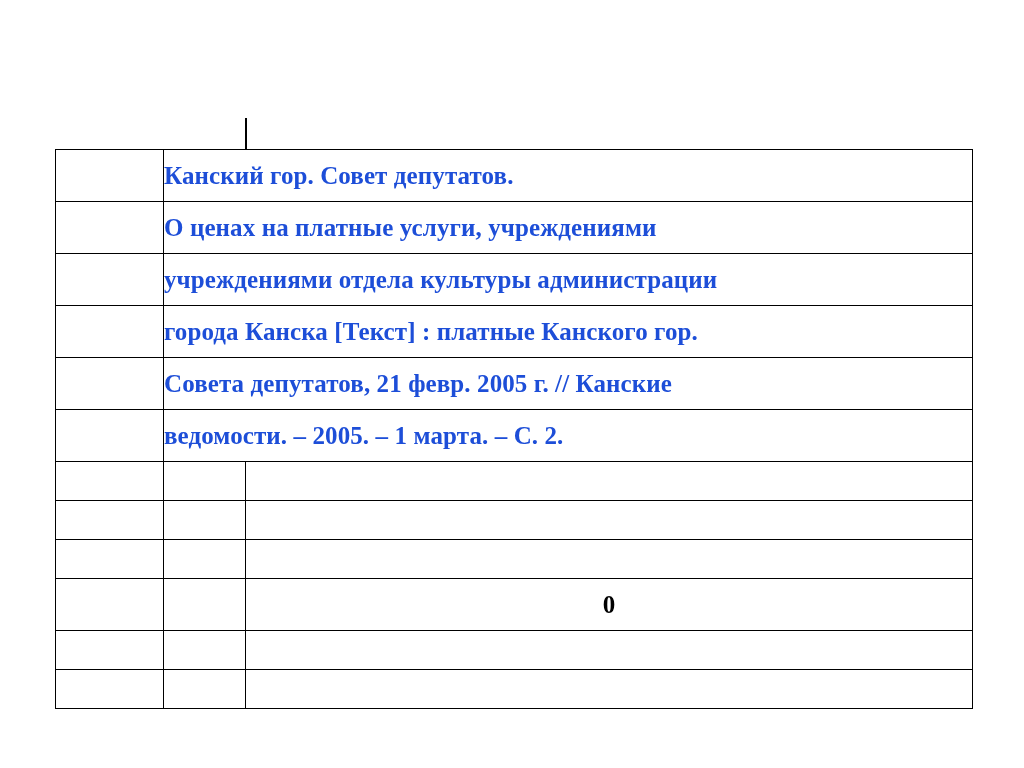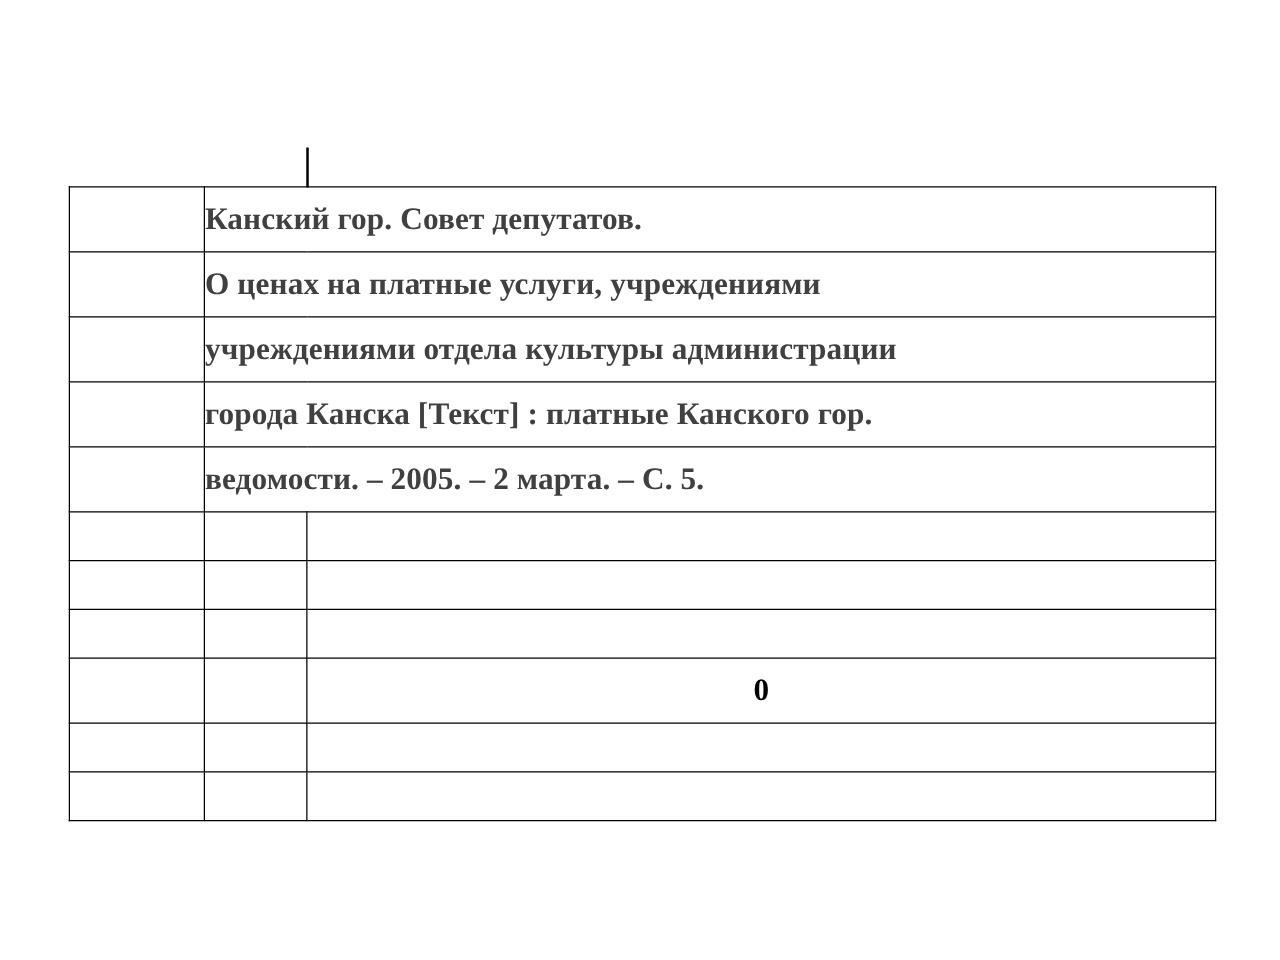--- a/index.html
+++ b/index.html
@@ -48,21 +48,21 @@
   .col-a { width: 108px; }
   .col-b { width: 82px; }
   .col-c { width: 727px; }
 
   .row-short td { height: 38px; }
 
   .text-cell {
     font-family: "Liberation Serif", serif;
     font-size: 25px;
     font-weight: bold;
-    color: #404040;
+    color: #1d4ed8;
     letter-spacing: 0.1px;
     white-space: nowrap;
     padding-left: 6px;
   }
 
   .indent-1 { padding-left: 88px; }
 
   .center-zero {
     font-family: "Liberation Serif", serif;
     font-size: 25px;
@@ -99,21 +99,25 @@
       <tr>
         <td class="empty-cell"></td>
         <td class="text-cell" colspan="2">учреждениями  отдела культуры  администрации</td>
       </tr>
       <tr>
         <td class="empty-cell"></td>
         <td class="text-cell" colspan="2">города Канска [Текст] : платные Канского гор.</td>
       </tr>
       <tr>
         <td class="empty-cell"></td>
-        <td class="text-cell" colspan="2">ведомости. –  2005.   – 2 марта.  –  С. 5.</td>
+        <td class="text-cell" colspan="2">Совета депутатов,  21 февр. 2005 г.  //  Канские</td>
+      </tr>
+      <tr>
+        <td class="empty-cell"></td>
+        <td class="text-cell" colspan="2">ведомости. –  2005.   – 1 марта.  –  С. 2.</td>
       </tr>
       <tr class="row-short">
         <td class="empty-cell"></td>
         <td class="empty-cell"></td>
         <td class="text-cell"></td>
       </tr>
       <tr class="row-short">
         <td class="empty-cell"></td>
         <td class="empty-cell"></td>
         <td class="text-cell"></td>

